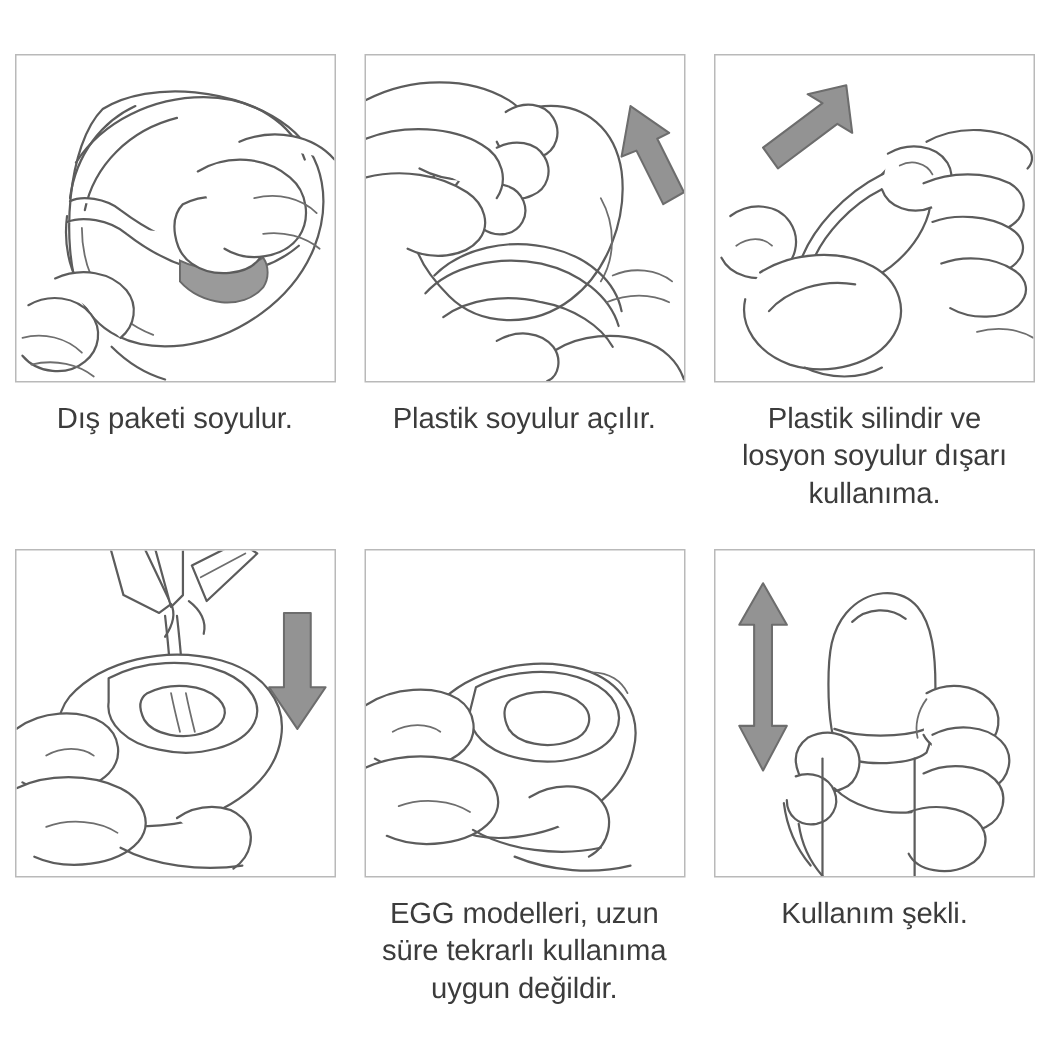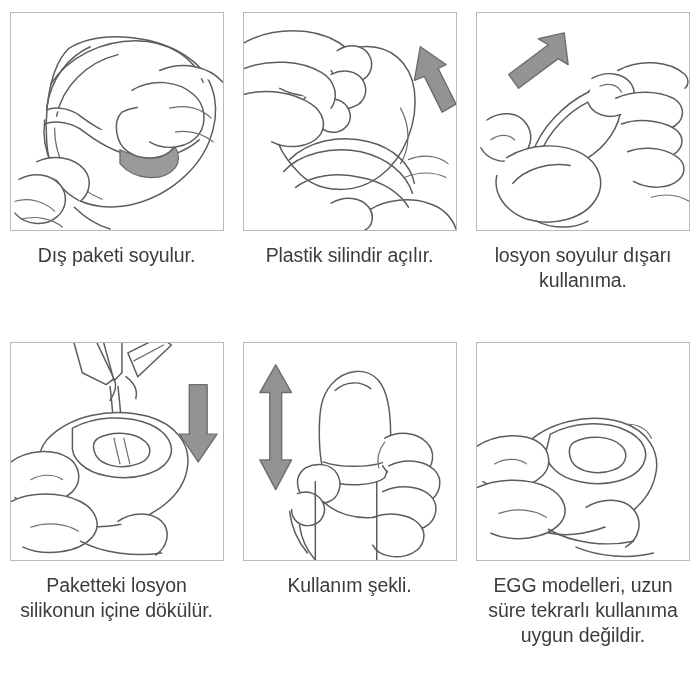--- a/index.html
+++ b/index.html
@@ -21,21 +21,21 @@
   }
   .grid {
     position: absolute;
     left: 0;
     top: 0;
     width: 700px;
     height: 700px;
     display: grid;
     grid-template-columns: 233px 233px 234px;
     grid-template-rows: 330px 330px;
-    padding-top: 12px;
+    padding-top: 36px;
     box-sizing: border-box;
   }
   .step {
     position: relative;
     display: flex;
     flex-direction: column;
     align-items: center;
   }
   .frame {
     position: relative;
@@ -124,21 +124,21 @@
           <path class="ln" d="M40 160 C56 142 88 134 118 140 C144 146 164 162 170 182"></path>
           <path class="ln" d="M52 176 C68 164 94 160 118 166 C140 170 158 182 166 196"></path>
           <path class="white" d="M88 192 C102 184 118 186 126 196 C132 204 130 216 122 219"></path>
           <path class="ln" d="M128 198 C144 188 168 186 186 192 C200 196 210 206 214 218"></path>
           <path class="ln-thin" d="M162 166 C176 160 192 160 204 166"></path>
           <path class="polyline ln-thin" d="M166 148 C180 142 196 144 206 152"></path>
           <path class="arrow" d="M178 34 L204 52 L196 56 L214 92 L200 100 L182 64 L172 68 Z"></path>
         </svg>
       </div>
       <div class="caption">
-        <span class="line">Plastik silindir açılır.</span>
+        <span class="line">Plastik soyulur açılır.</span>
       </div>
     </div>
 
     <div class="step">
       <div class="frame">
         <svg viewBox="0 0 214 219">
           <path class="arrow" d="M88 20 L92 52 L82 46 L42 76 L32 62 L72 32 L62 26 Z"></path>
           <path class="white" d="M56 142 C64 116 88 92 112 80 C126 72 140 76 144 90 C148 106 136 128 118 142 C100 156 80 160 68 154 C58 150 52 150 56 142 Z"></path>
           <path class="ln" d="M64 142 C72 120 92 100 112 90"></path>
           <path class="ln" d="M112 80 C120 70 132 66 140 72 C148 78 148 92 142 100"></path>
@@ -150,20 +150,21 @@
           <path class="white" d="M152 140 C168 134 188 136 200 144 C210 150 212 160 204 168 C194 178 172 178 158 170"></path>
           <path class="ln-thin" d="M176 186 C190 182 204 184 214 190"></path>
           <path class="white" d="M10 108 C24 98 42 100 50 112 C58 124 54 140 42 146 C28 154 10 148 4 136"></path>
           <path class="ln-thin" d="M14 128 C22 122 32 122 38 128"></path>
           <path class="white" d="M30 146 C52 132 84 130 106 142 C124 152 130 172 120 188 C108 208 76 216 50 208 C28 200 16 182 20 164"></path>
           <path class="ln" d="M36 172 C48 158 72 150 94 154"></path>
           <path class="ln" d="M60 210 C76 218 98 218 112 210"></path>
         </svg>
       </div>
       <div class="caption">
+        <span class="line">Plastik silindir ve</span>
         <span class="line">losyon soyulur dışarı</span>
         <span class="line">kullanıma.</span>
       </div>
     </div>
 
     <div class="step">
       <div class="frame">
         <svg viewBox="0 0 214 219">
           <path class="white" d="M62 -6 L84 -6 L104 36 L96 42 L72 30 Z"></path>
           <path class="white" d="M92 -6 L112 -6 L112 30 L104 38 Z"></path>
@@ -180,23 +181,42 @@
           <path class="ln-thin" d="M114 96 C116 106 118 114 120 122"></path>
           <path class="white" d="M0 120 C16 108 42 106 58 116 C70 124 72 140 62 150 C48 164 20 166 4 156"></path>
           <path class="ln-thin" d="M20 138 C30 132 44 132 52 138"></path>
           <path class="white" d="M0 160 C20 150 50 150 70 160 C86 168 92 184 82 196 C68 212 34 216 12 206"></path>
           <path class="white" d="M108 180 C122 170 142 170 152 180 C162 190 158 206 146 214"></path>
           <path class="ln" d="M70 200 C92 212 124 216 152 212"></path>
           <path class="ln-thin" d="M20 186 C36 180 56 182 68 190"></path>
           <path class="arrow" d="M180 42 L198 42 L198 92 L208 92 L189 120 L170 92 L180 92 Z"></path>
         </svg>
       </div>
-      <div class="caption">
-        <span class="line">Paketteki losyon</span>
-        <span class="line">silikonun içine dökülür.</span>
+    </div>
+
+    <div class="step">
+      <div class="frame">
+        <svg viewBox="0 0 214 219">
+          <path class="white" d="M48 104 C70 80 112 70 146 80 C172 88 186 110 180 134 C174 162 144 186 106 192 C70 198 42 184 36 160 C30 138 36 116 48 104 Z"></path>
+          <path class="ln" d="M74 92 C96 80 128 78 150 88 C168 96 174 110 168 122 C160 138 130 146 104 140 C82 136 68 122 70 108 Z"></path>
+          <path class="ln" d="M98 100 C114 92 136 94 146 104 C154 112 150 124 138 128 C122 134 102 130 96 120 C92 112 92 104 98 100 Z"></path>
+          <path class="ln-thin" d="M152 82 C164 82 172 88 176 96"></path>
+          <path class="white" d="M0 104 C18 92 46 90 62 100 C74 108 76 124 66 134 C52 148 22 150 6 140"></path>
+          <path class="ln-thin" d="M18 122 C28 116 42 116 50 122"></path>
+          <path class="white" d="M0 146 C22 136 52 136 72 146 C88 154 94 170 84 182 C70 198 36 202 14 192"></path>
+          <path class="white" d="M110 166 C126 156 148 156 158 168 C168 180 164 198 150 206"></path>
+          <path class="ln" d="M72 188 C96 202 130 206 158 200"></path>
+          <path class="ln-thin" d="M22 172 C38 166 58 168 70 176"></path>
+          <path class="ln" d="M100 206 C124 216 154 218 178 212"></path>
+        </svg>
+      </div>
+      <div class="caption">
+        <span class="line">EGG modelleri, uzun</span>
+        <span class="line">süre tekrarlı kullanıma</span>
+        <span class="line">uygun değildir.</span>
       </div>
     </div>
 
     <div class="step">
       <div class="frame">
         <svg viewBox="0 0 214 219">
           <path class="arrow" d="M32 22 L48 50 L38 50 L38 118 L48 118 L32 148 L16 118 L26 118 L26 50 L16 50 Z"></path>
           <path class="white" d="M88 42 C102 26 124 24 136 38 C146 50 148 70 148 92 C148 112 146 126 142 136 C132 144 100 146 84 138 C78 128 76 110 76 90 C76 68 78 54 88 42 Z"></path>
           <path class="ln" d="M80 120 C96 126 126 126 142 120"></path>
           <path class="ln" d="M92 48 C102 38 118 38 128 46"></path>
@@ -212,37 +232,14 @@
           <path class="ln" d="M72 140 L72 219"></path>
           <path class="ln" d="M134 140 L134 219"></path>
           <path class="ln-thin" d="M142 100 C136 108 134 118 136 126"></path>
         </svg>
       </div>
       <div class="caption">
         <span class="line">Kullanım şekli.</span>
       </div>
     </div>
 
-    <div class="step">
-      <div class="frame">
-        <svg viewBox="0 0 214 219">
-          <path class="white" d="M48 104 C70 80 112 70 146 80 C172 88 186 110 180 134 C174 162 144 186 106 192 C70 198 42 184 36 160 C30 138 36 116 48 104 Z"></path>
-          <path class="ln" d="M74 92 C96 80 128 78 150 88 C168 96 174 110 168 122 C160 138 130 146 104 140 C82 136 68 122 70 108 Z"></path>
-          <path class="ln" d="M98 100 C114 92 136 94 146 104 C154 112 150 124 138 128 C122 134 102 130 96 120 C92 112 92 104 98 100 Z"></path>
-          <path class="ln-thin" d="M152 82 C164 82 172 88 176 96"></path>
-          <path class="white" d="M0 104 C18 92 46 90 62 100 C74 108 76 124 66 134 C52 148 22 150 6 140"></path>
-          <path class="ln-thin" d="M18 122 C28 116 42 116 50 122"></path>
-          <path class="white" d="M0 146 C22 136 52 136 72 146 C88 154 94 170 84 182 C70 198 36 202 14 192"></path>
-          <path class="white" d="M110 166 C126 156 148 156 158 168 C168 180 164 198 150 206"></path>
-          <path class="ln" d="M72 188 C96 202 130 206 158 200"></path>
-          <path class="ln-thin" d="M22 172 C38 166 58 168 70 176"></path>
-          <path class="ln" d="M100 206 C124 216 154 218 178 212"></path>
-        </svg>
-      </div>
-      <div class="caption">
-        <span class="line">EGG modelleri, uzun</span>
-        <span class="line">süre tekrarlı kullanıma</span>
-        <span class="line">uygun değildir.</span>
-      </div>
-    </div>
-
   </div>
 </div>
 
 </body></html>

